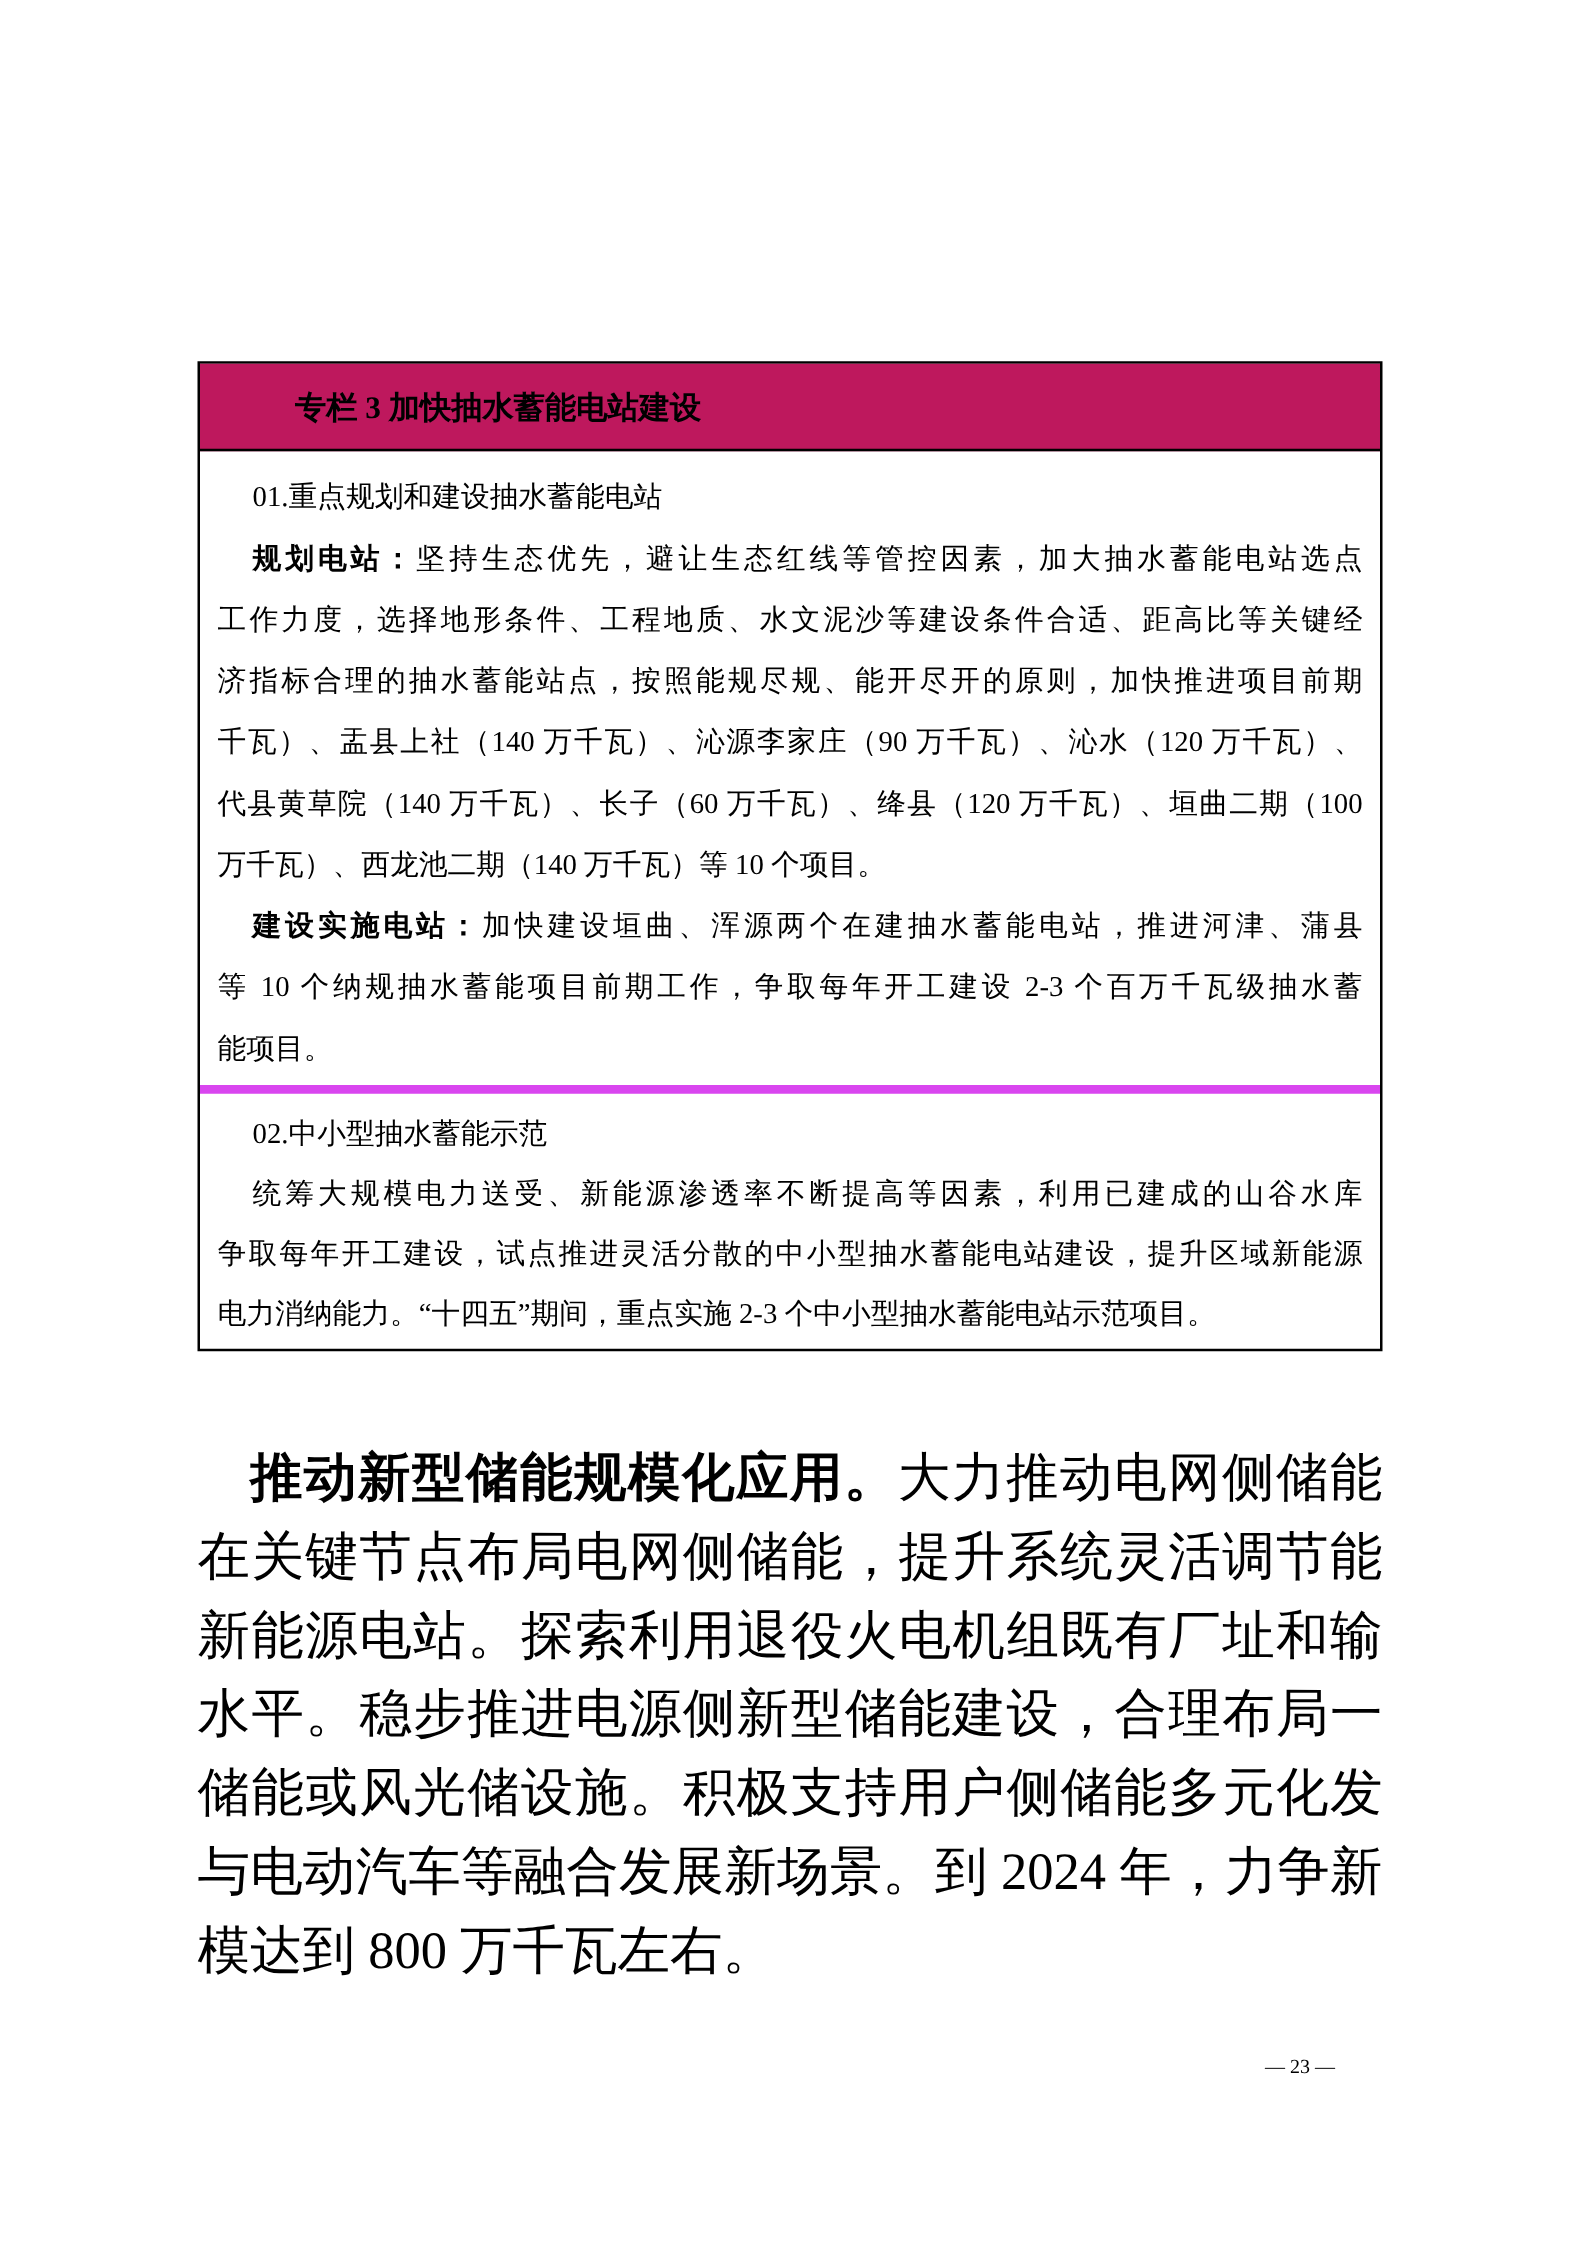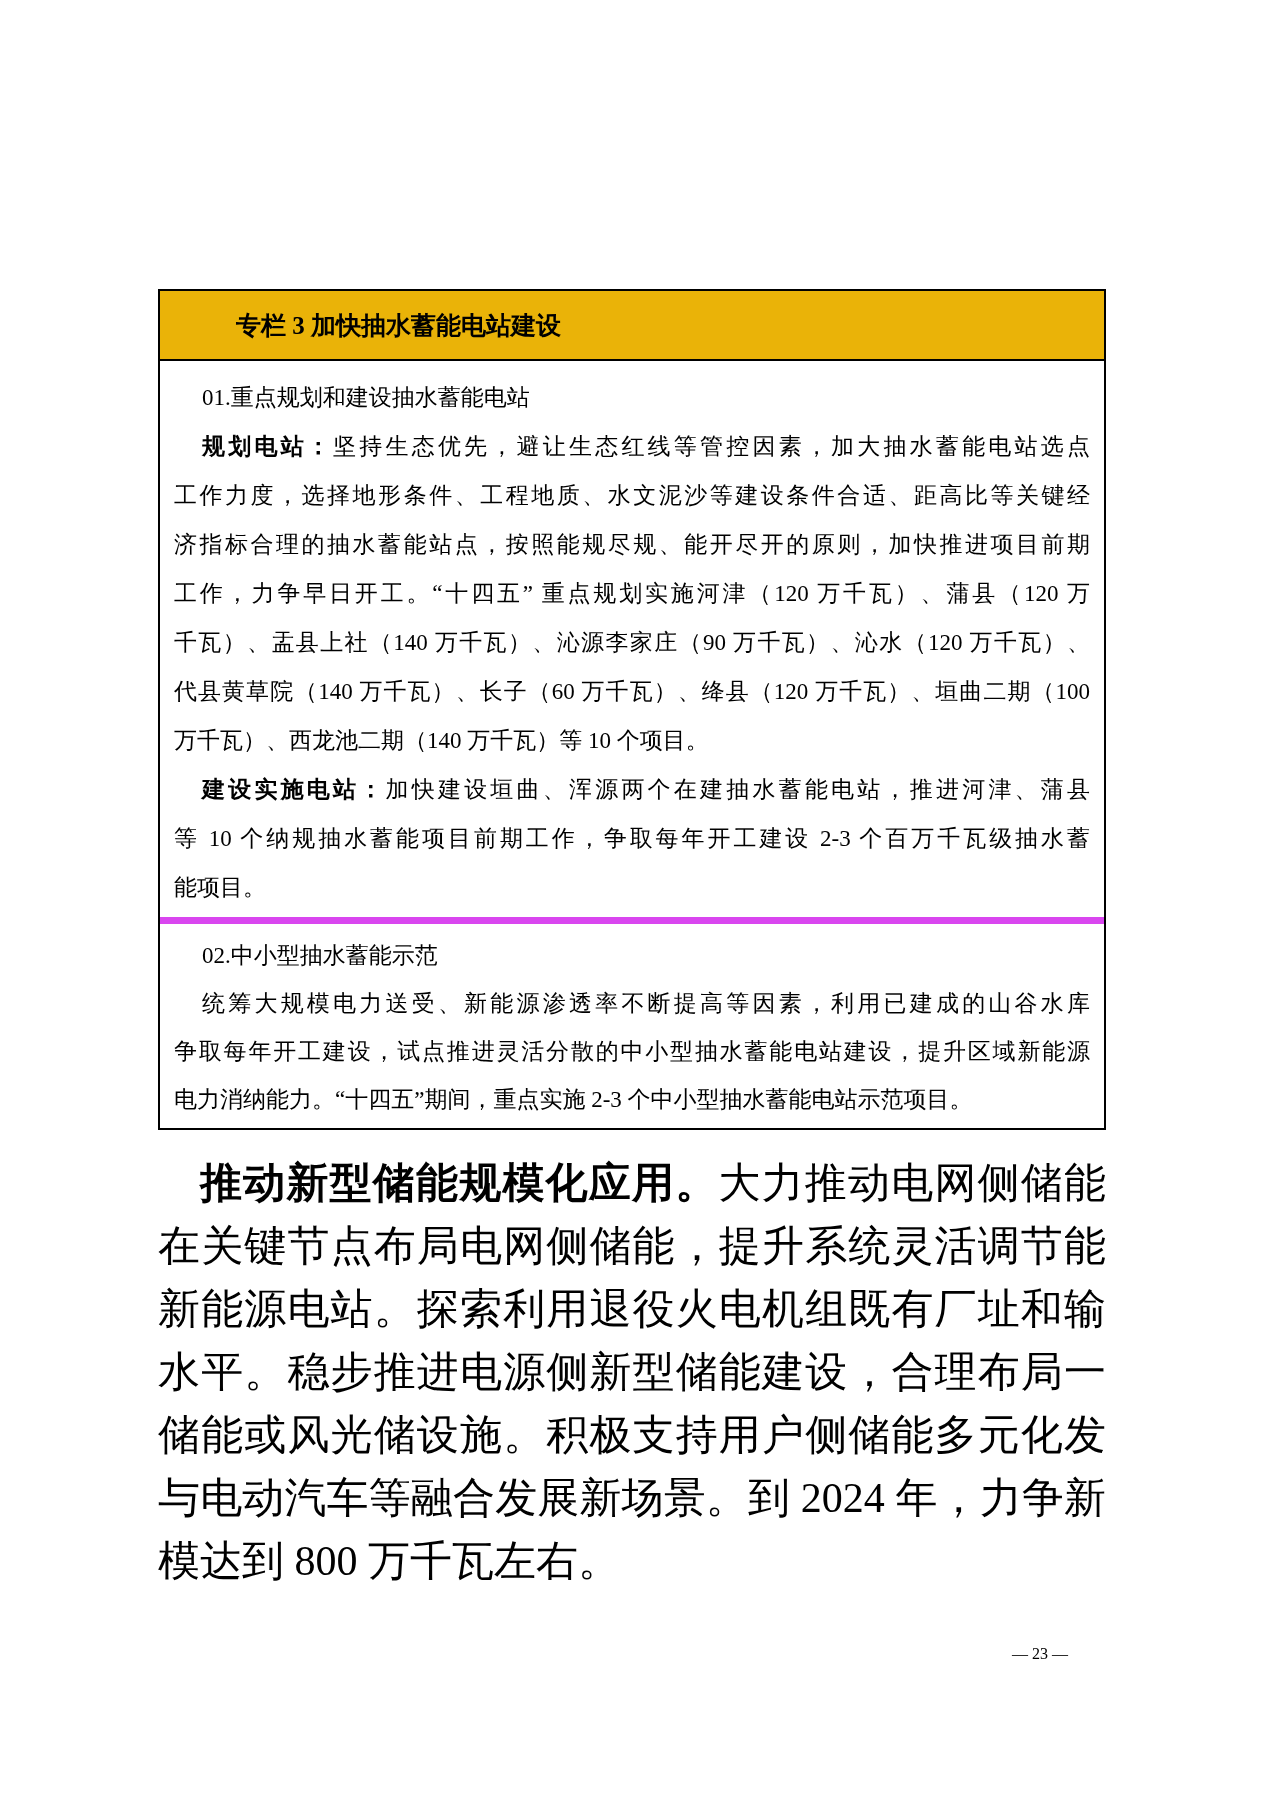--- a/index.html
+++ b/index.html
@@ -11,21 +11,21 @@
   }
   .page { position:absolute; left:0; top:0; width:1273px; height:1800px; }
 
   
   .column-box {
     position:absolute; left:158px; top:289px; width:944px;
     border:2px solid #000;
     background:#fff;
   }
   .box-header {
-    background:#eab308;
+    background:#be185d;
     border-bottom:2px solid #000;
     height:68px;
     display:flex; align-items:center;
     padding-left:76px;
     font-weight:bold; font-size:25px;
   }
   .box-section { font-size:23px;font-family:Liberation Serif, serif; }
   .sec1 { padding:12px 14px 5px 14px; }
   .sec2 { border-top:7px solid #d946ef; padding:8px 14px 4px 14px; }
   .sec1 .line { height:49px; line-height:49px; }
@@ -69,21 +69,20 @@
     </div>
 
     <div class="box-section sec1">
       <div class="line title indent">01.重点规划和建设抽水蓄能电站</div>
 
       <div class="line indent">
         <span class="b">规划电站：</span><span>坚持生态优先，避让生态红线等管控因素，加大抽水蓄能电站选点</span>
       </div>
       <div class="line">工作力度，选择地形条件、工程地质、水文泥沙等建设条件合适、距高比等关键经</div>
       <div class="line">济指标合理的抽水蓄能站点，按照能规尽规、能开尽开的原则，加快推进项目前期</div>
-      <div class="line">工作，力争早日开工。“十四五” 重点规划实施河津（120 万千瓦）、蒲县（120 万</div>
       <div class="line">千瓦）、盂县上社（140 万千瓦）、沁源李家庄（90 万千瓦）、沁水（120 万千瓦）、</div>
       <div class="line">代县黄草院（140 万千瓦）、长子（60 万千瓦）、绛县（120 万千瓦）、垣曲二期（100</div>
       <div class="line end">万千瓦）、西龙池二期（140 万千瓦）等 10 个项目。</div>
 
       <div class="line indent">
         <span class="b">建设实施电站：</span><span>加快建设垣曲、浑源两个在建抽水蓄能电站，推进河津、蒲县</span>
       </div>
       <div class="line">等 10 个纳规抽水蓄能项目前期工作，争取每年开工建设 2-3 个百万千瓦级抽水蓄</div>
       <div class="line end">能项目。</div>
     </div>

